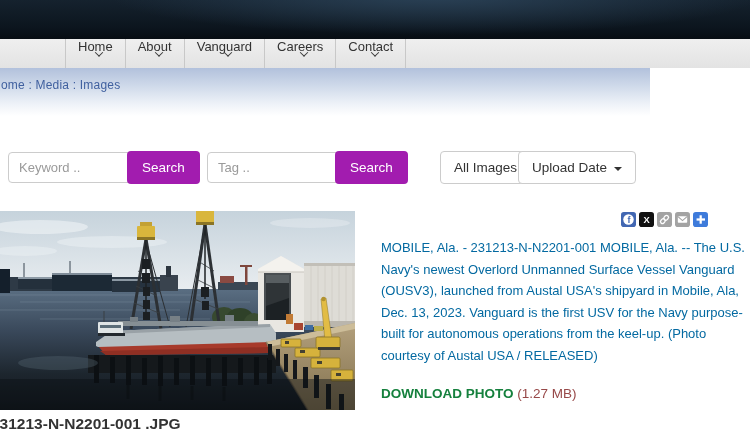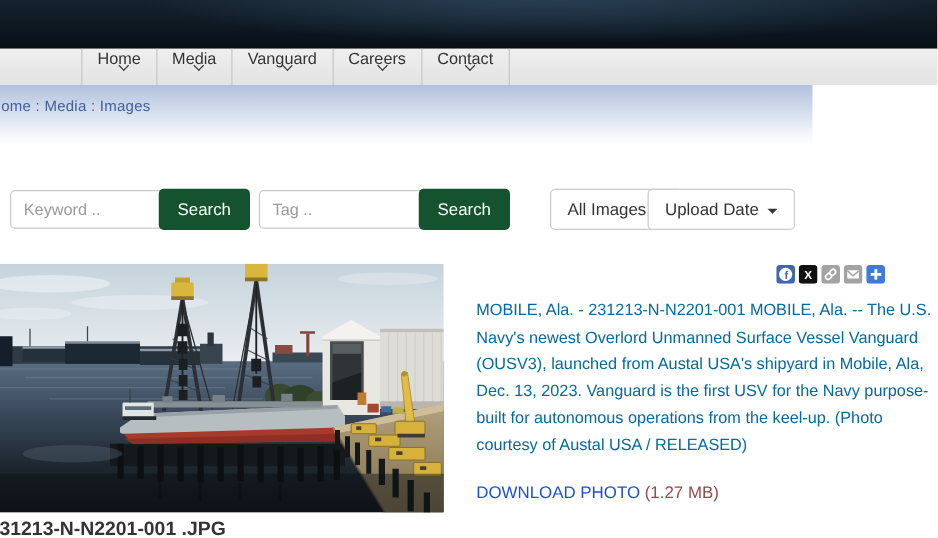--- a/index.html
+++ b/index.html
@@ -29,56 +29,56 @@
     background:linear-gradient(180deg,#b2c1dc 0%, #cdd8e9 35%, #eef2f8 75%, #ffffff 100%);
     font-size:12px; color:#40609f; }
   .crumb span { position:absolute; left:1px; top:10px; letter-spacing:.2px; }
 
   
   .grp { position:absolute; top:151px; height:33px; display:flex; align-items:center; }
   .txt-input { height:31px; width:124px; border:1px solid #ccc; border-radius:4px;
     padding:0 10px; font-size:13px; color:#444; outline:none;
     font-family:"Liberation Sans","DejaVu Sans",sans-serif; }
   .txt-input::placeholder { color:#9a9a9a; }
-  .btn-dark { height:33px; padding:0 15px; margin-left:-5px; background:#14532d; color:#fff;
+  .btn-dark { height:33px; padding:0 15px; margin-left:-5px; background:#a21caf; color:#fff;
     border:none; border-radius:4px; font-size:13.5px; cursor:pointer; position:relative; z-index:2;
     font-family:"Liberation Sans","DejaVu Sans",sans-serif; }
   .btn-light { height:33px; padding:0 13px; background:#fff; color:#333;
     border:1px solid #ccc; border-radius:4px; font-size:13.5px; cursor:pointer;
     display:flex; align-items:center;
     font-family:"Liberation Sans","DejaVu Sans",sans-serif; }
   .caret { display:inline-block; width:0; height:0; border-left:4px solid transparent;
     border-right:4px solid transparent; border-top:4.5px solid #333; margin-left:7px; margin-top:2px; }
 
   
   .photo { position:absolute; left:0; top:211px; width:355px; height:199px; cursor:pointer; }
   .filename { position:absolute; left:-9px; top:415px; font-size:15.5px; font-weight:bold;
     color:#333; white-space:nowrap; }
 
   
   .share-row { position:absolute; left:621px; top:212px; display:flex; gap:3px; }
   .share-ic { width:15px; height:15px; cursor:pointer; }
   .caption { position:absolute; left:381px; top:237px; width:368px;
     font-size:13px; line-height:21.5px; color:#0369a1; }
   .dl-row { position:absolute; left:381px; top:386px; font-size:13.5px; color:#974848; }
-  .dl-link { font-weight:normal; color:#1d4ed8; cursor:pointer; text-decoration:none; }
+  .dl-link { font-weight:bold; color:#15803d; cursor:pointer; text-decoration:none; }
 </style>
 </head>
 <body>
 
 <div class="top-band"></div>
 
 <nav class="nav">
   <div class="nav-spacer-left"></div>
   <div class="nav-item">
     <span>Home</span>
     <span class="chev"></span>
   </div>
   <div class="nav-item">
-    <span>Media</span>
+    <span>About</span>
     <span class="chev"></span>
   </div>
   <div class="nav-item">
     <span>Vanguard</span>
     <span class="chev"></span>
   </div>
   <div class="nav-item">
     <span>Careers</span>
     <span class="chev"></span>
   </div>

